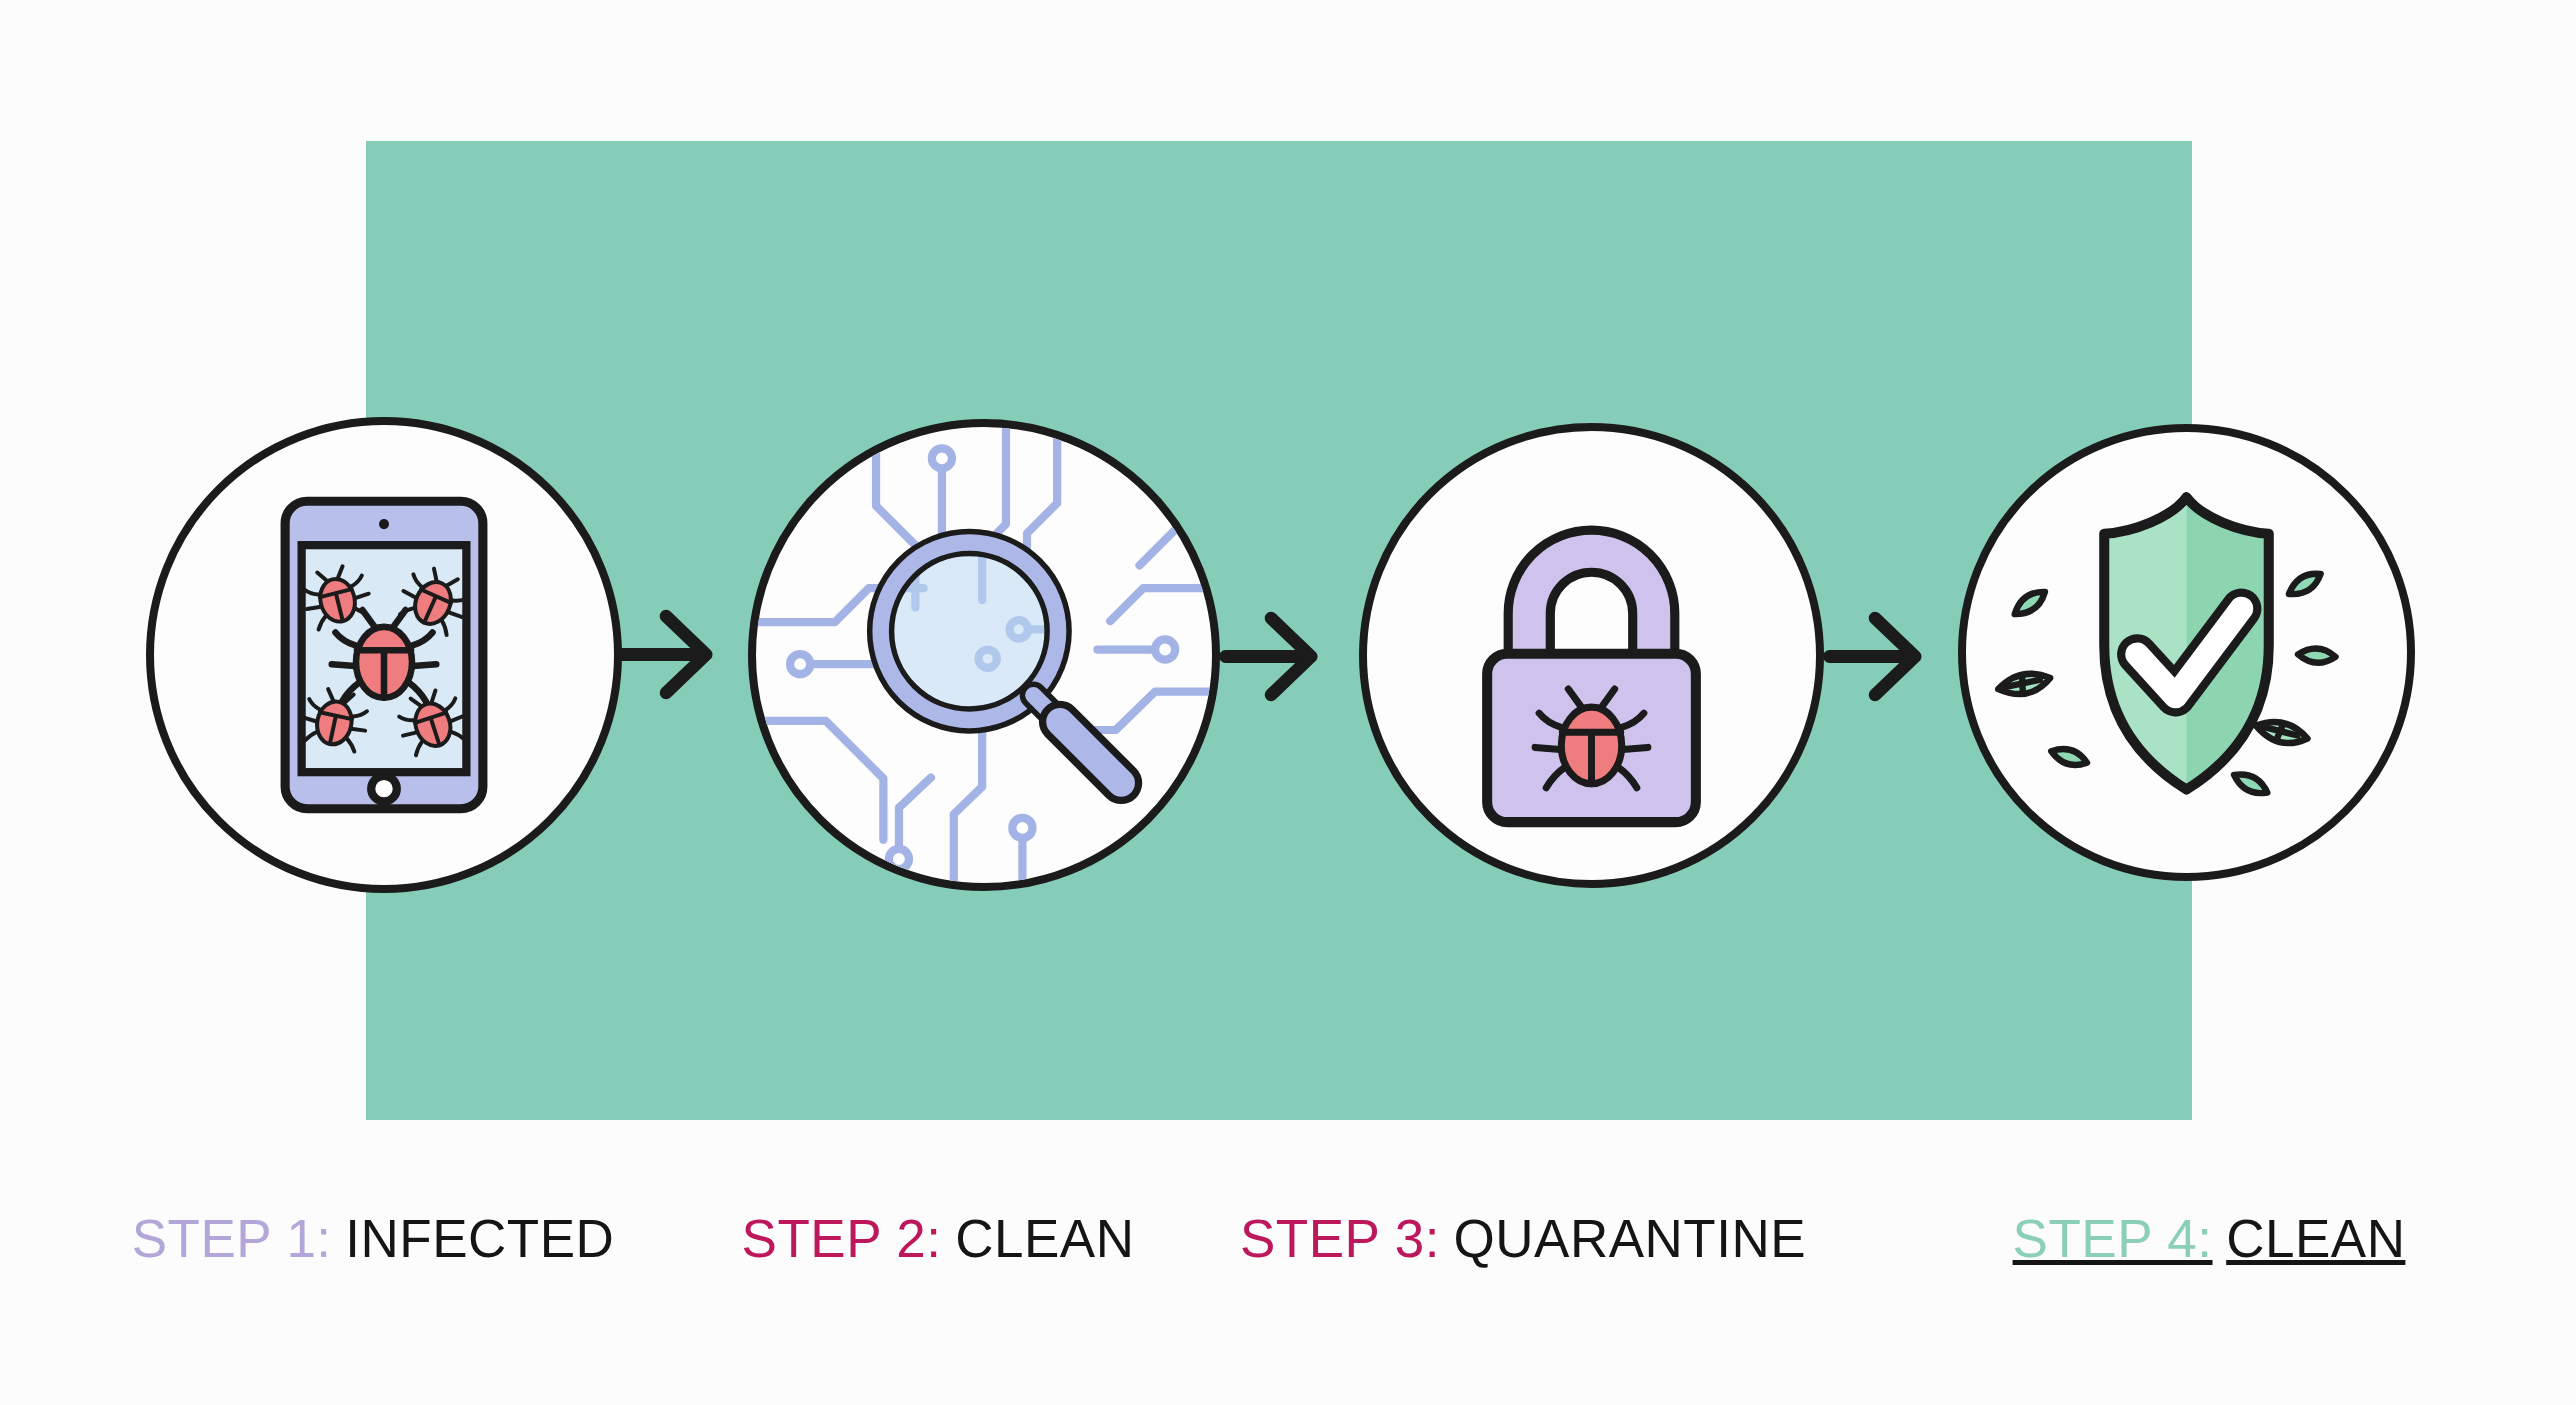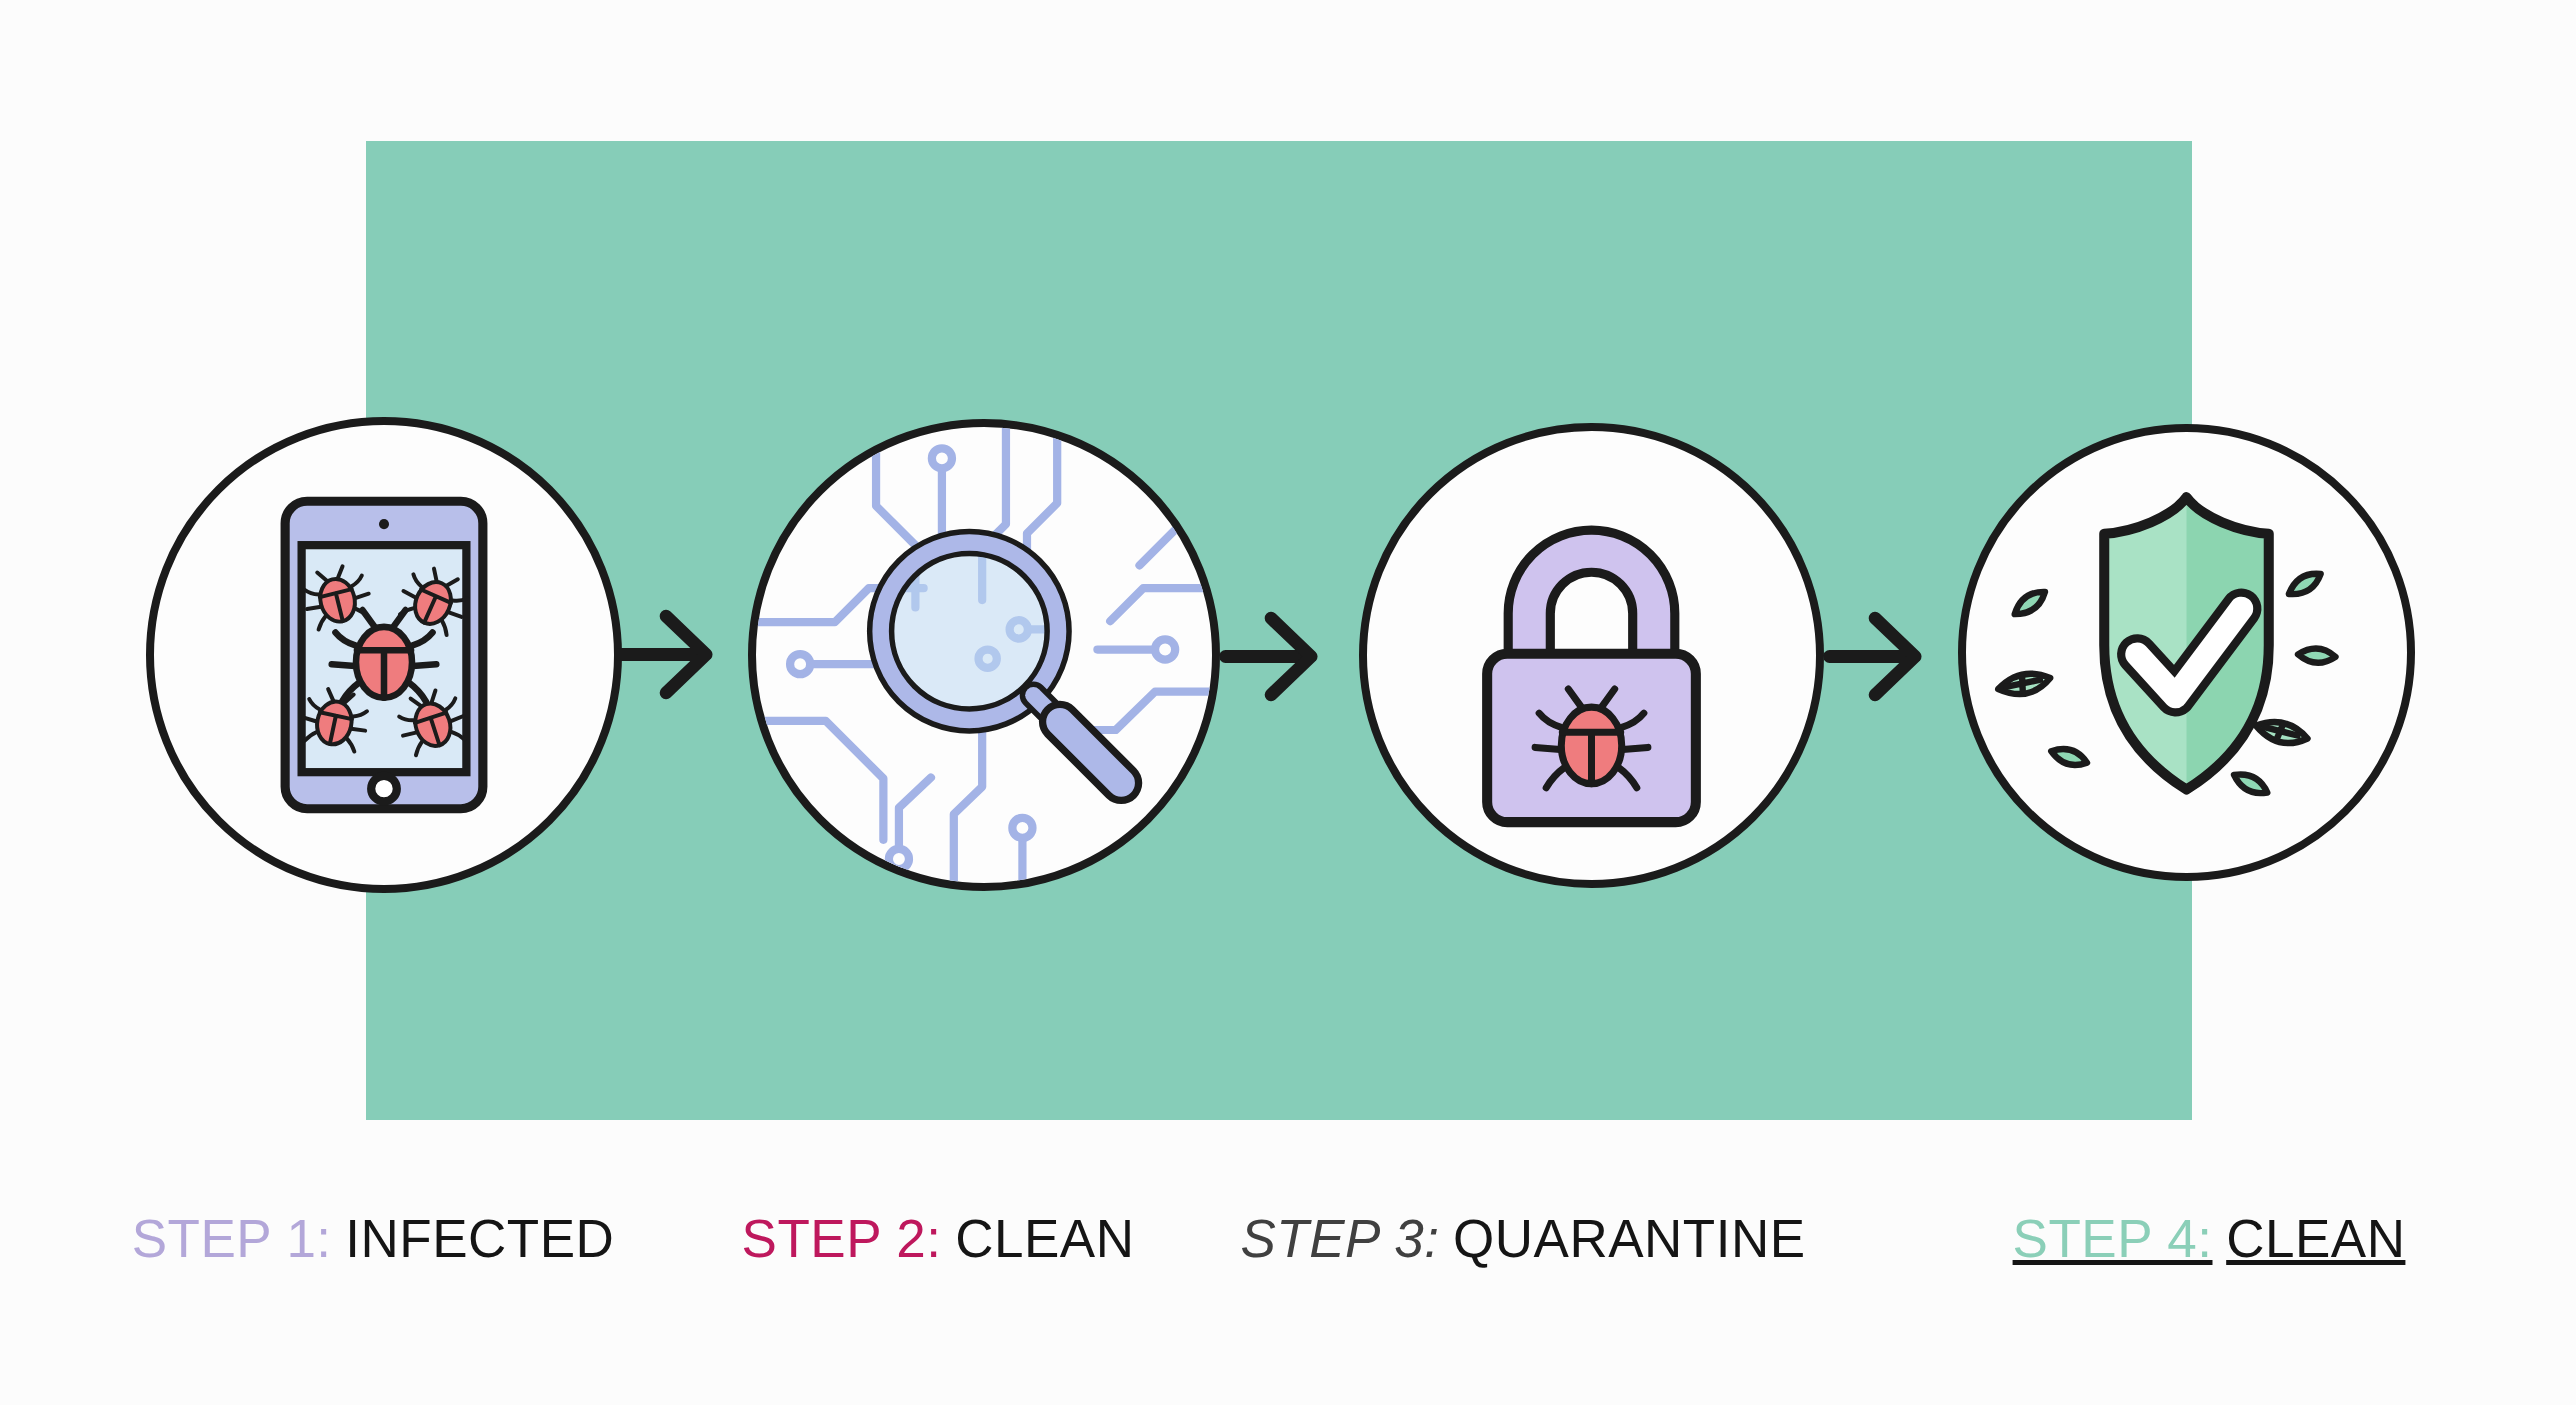--- a/index.html
+++ b/index.html
@@ -161,20 +161,20 @@
     </svg>
   </div>
 
   <div class="step-label l1">
     <span style="color: rgb(179, 167, 217);">STEP 1:</span><span class="lbl-name">INFECTED</span>
   </div>
   <div class="step-label l2">
     <span style="color: #be185d;">STEP 2:</span><span class="lbl-name">CLEAN</span>
   </div>
   <div class="step-label l3">
-    <span style="color: #404040; font-style: italic;">STEP 3:</span><span class="lbl-name">QUARANTINE</span>
+    <span style="color: #be185d;">STEP 3:</span><span class="lbl-name">QUARANTINE</span>
   </div>
   <div class="step-label l4">
     <span style="color: rgb(139, 207, 184);">STEP 4:</span><span class="lbl-name">CLEAN</span>
   </div>
 
 </div>
 
 
 </body></html>

